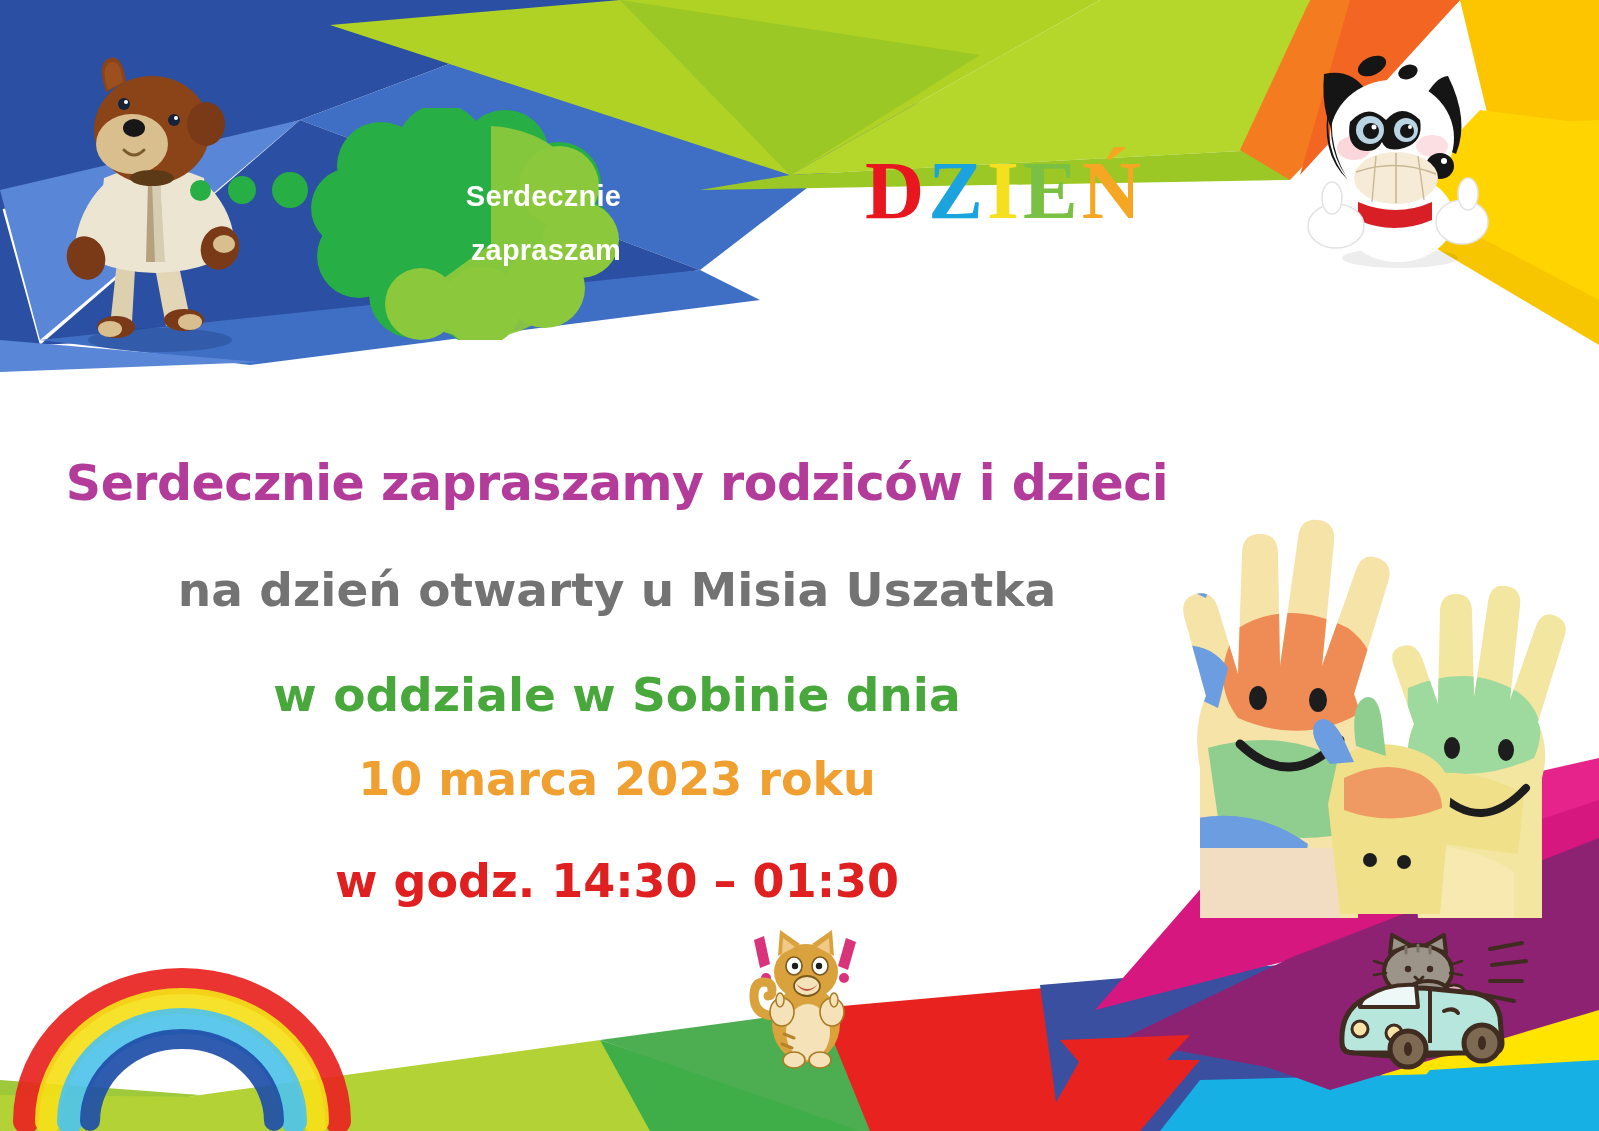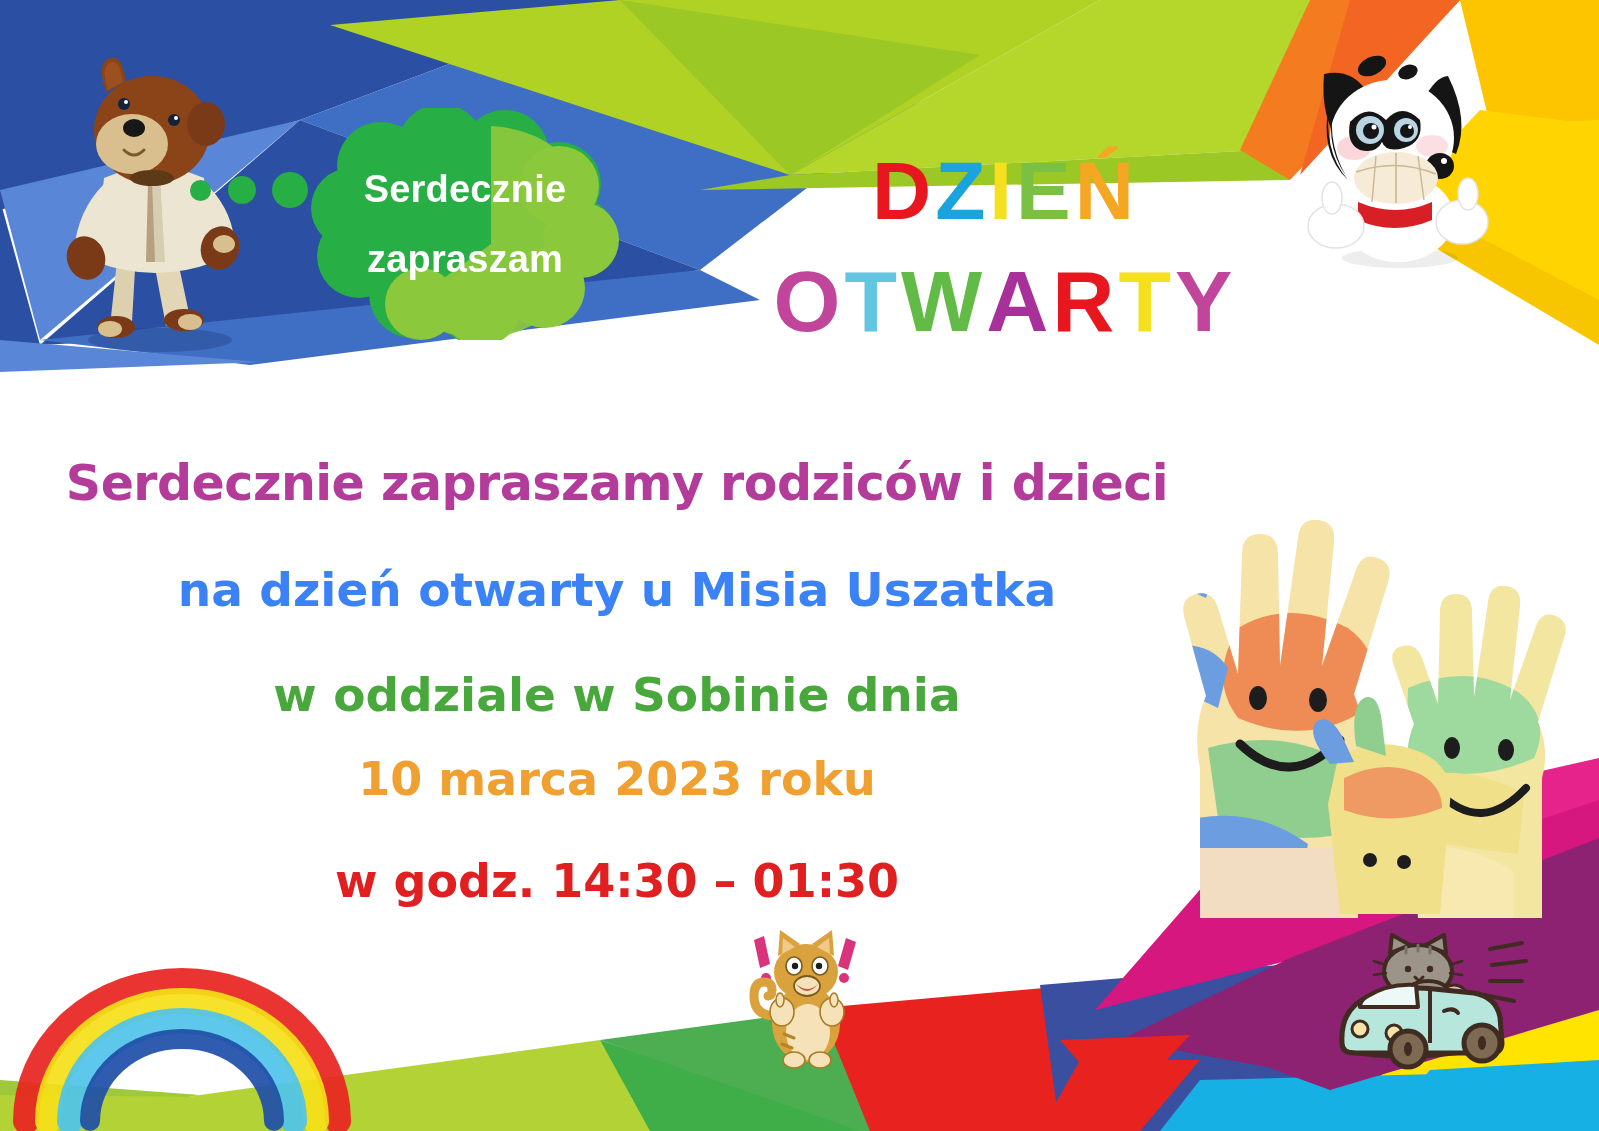--- a/index.html
+++ b/index.html
@@ -24,51 +24,51 @@
   .dot{position:absolute;border-radius:50%;background:#27ae44;}
   .dot.d1{left:190px;top:180px;width:21px;height:21px;}
   .dot.d2{left:228px;top:176px;width:28px;height:28px;}
   .dot.d3{left:272px;top:172px;width:36px;height:36px;}
 
   
   .bubble{position:absolute;left:309px;top:108px;width:312px;height:232px;}
   .bubble svg{display:block;width:100%;height:100%;}
   .bubble-text{
     position:absolute;left:309px;top:108px;width:312px;height:232px;
-    display:flex;flex-direction:column;align-items:center;justify-content:center;
-    color:#ffffff;font-weight:bold;font-size:38px;line-height:1.85;
+    display:flex;flex-direction:column;align-items:flex-end;justify-content:center;
+    color:#ffffff;font-weight:bold;font-size:29px;line-height:1.85;
     letter-spacing:.2px;text-align:center;pointer-events:none;
   }
 
   
   .dog{position:absolute;left:1280px;top:30px;width:230px;height:240px;}
   .dog svg{display:block;width:100%;height:100%;}
 
   
   .title-block{position:absolute;left:745px;top:150px;width:520px;text-align:center;}
   .title-line{
-    font-family:Liberation Sans, sans-serif;
+    font-family:Liberation Serif, serif;
     font-weight:bold;
     letter-spacing:4px;
     line-height:1;
     white-space:nowrap;
   }
   .title-line.l1{font-size:82px;}
   .title-line.l2{font-size:86px;margin-top:26px;}
   .title-line span{display:inline-block;}
 
   
   .invite{position:absolute;left:12px;top:455px;width:1210px;text-align:center;}
   .invite .line{
     font-family:"DejaVu Sans",sans-serif;
     font-weight:bold;
     white-space:nowrap;
   }
   .invite .l1{font-size:49px;color:#b33b9a;letter-spacing:-0.5px;}
-  .invite .l2{font-size:47px;color:#3b82f6;margin-top:50px;}
+  .invite .l2{font-size:47px;color:#737373;margin-top:50px;}
   .invite .l3{font-size:47px;color:#49a83c;margin-top:50px;text-align:center;}
   .invite .l4{font-size:46px;color:#f0a030;margin-top:30px;}
   .invite .l5{font-size:46px;color:#e02020;margin-top:48px;}
 
   
   .hands{position:absolute;left:1108px;top:448px;width:491px;height:470px;}
   .hands svg{display:block;width:100%;height:100%;}
 
   
   .rainbow{position:absolute;left:8px;top:896px;width:360px;height:235px;}
@@ -255,23 +255,20 @@
         <ellipse cx="52" cy="168" rx="10" ry="16"></ellipse>
         <ellipse cx="182" cy="192" rx="26" ry="22"></ellipse>
         <ellipse cx="188" cy="164" rx="10" ry="16"></ellipse>
       </g>
     </svg>
   </div>
 
   <div class="title-block">
     <div class="title-line l1">
       <span style="color:#e8171f">D</span><span style="color:#1aa3dd">Z</span><span style="color:#f4e01e">I</span><span style="color:#7ac143">E</span><span style="color:#f5a623">Ń</span>
-    </div>
-    <div class="title-line l2">
-      <span style="color:#c0459b">O</span><span style="color:#62c6e0">T</span><span style="color:#62bb46">W</span><span style="color:#a8309b">A</span><span style="color:#e8171f">R</span><span style="color:#f4e01e">T</span><span style="color:#c0459b">Y</span>
     </div>
   </div>
 
   <div class="hands">
     <svg viewBox="0 0 491 470" xmlns="http://www.w3.org/2000/svg">
       <defs>
         <clipPath id="handA">
           <path d="M92 470 l0 -150 q-8 -40 6 -72 l-22 -80 q-4 -18 12 -22 q16 -4 22 14 l20 66 l4 -120 q0 -20 18 -20 q18 0 18 20 l2 112 l18 -128 q2 -20 20 -18 q18 2 16 22 l-12 124 l34 -96 q6 -18 22 -12 q16 6 10 24 l-34 112 q14 36 4 72 l0 152 z"></path>
         </clipPath>
         <clipPath id="handB">

